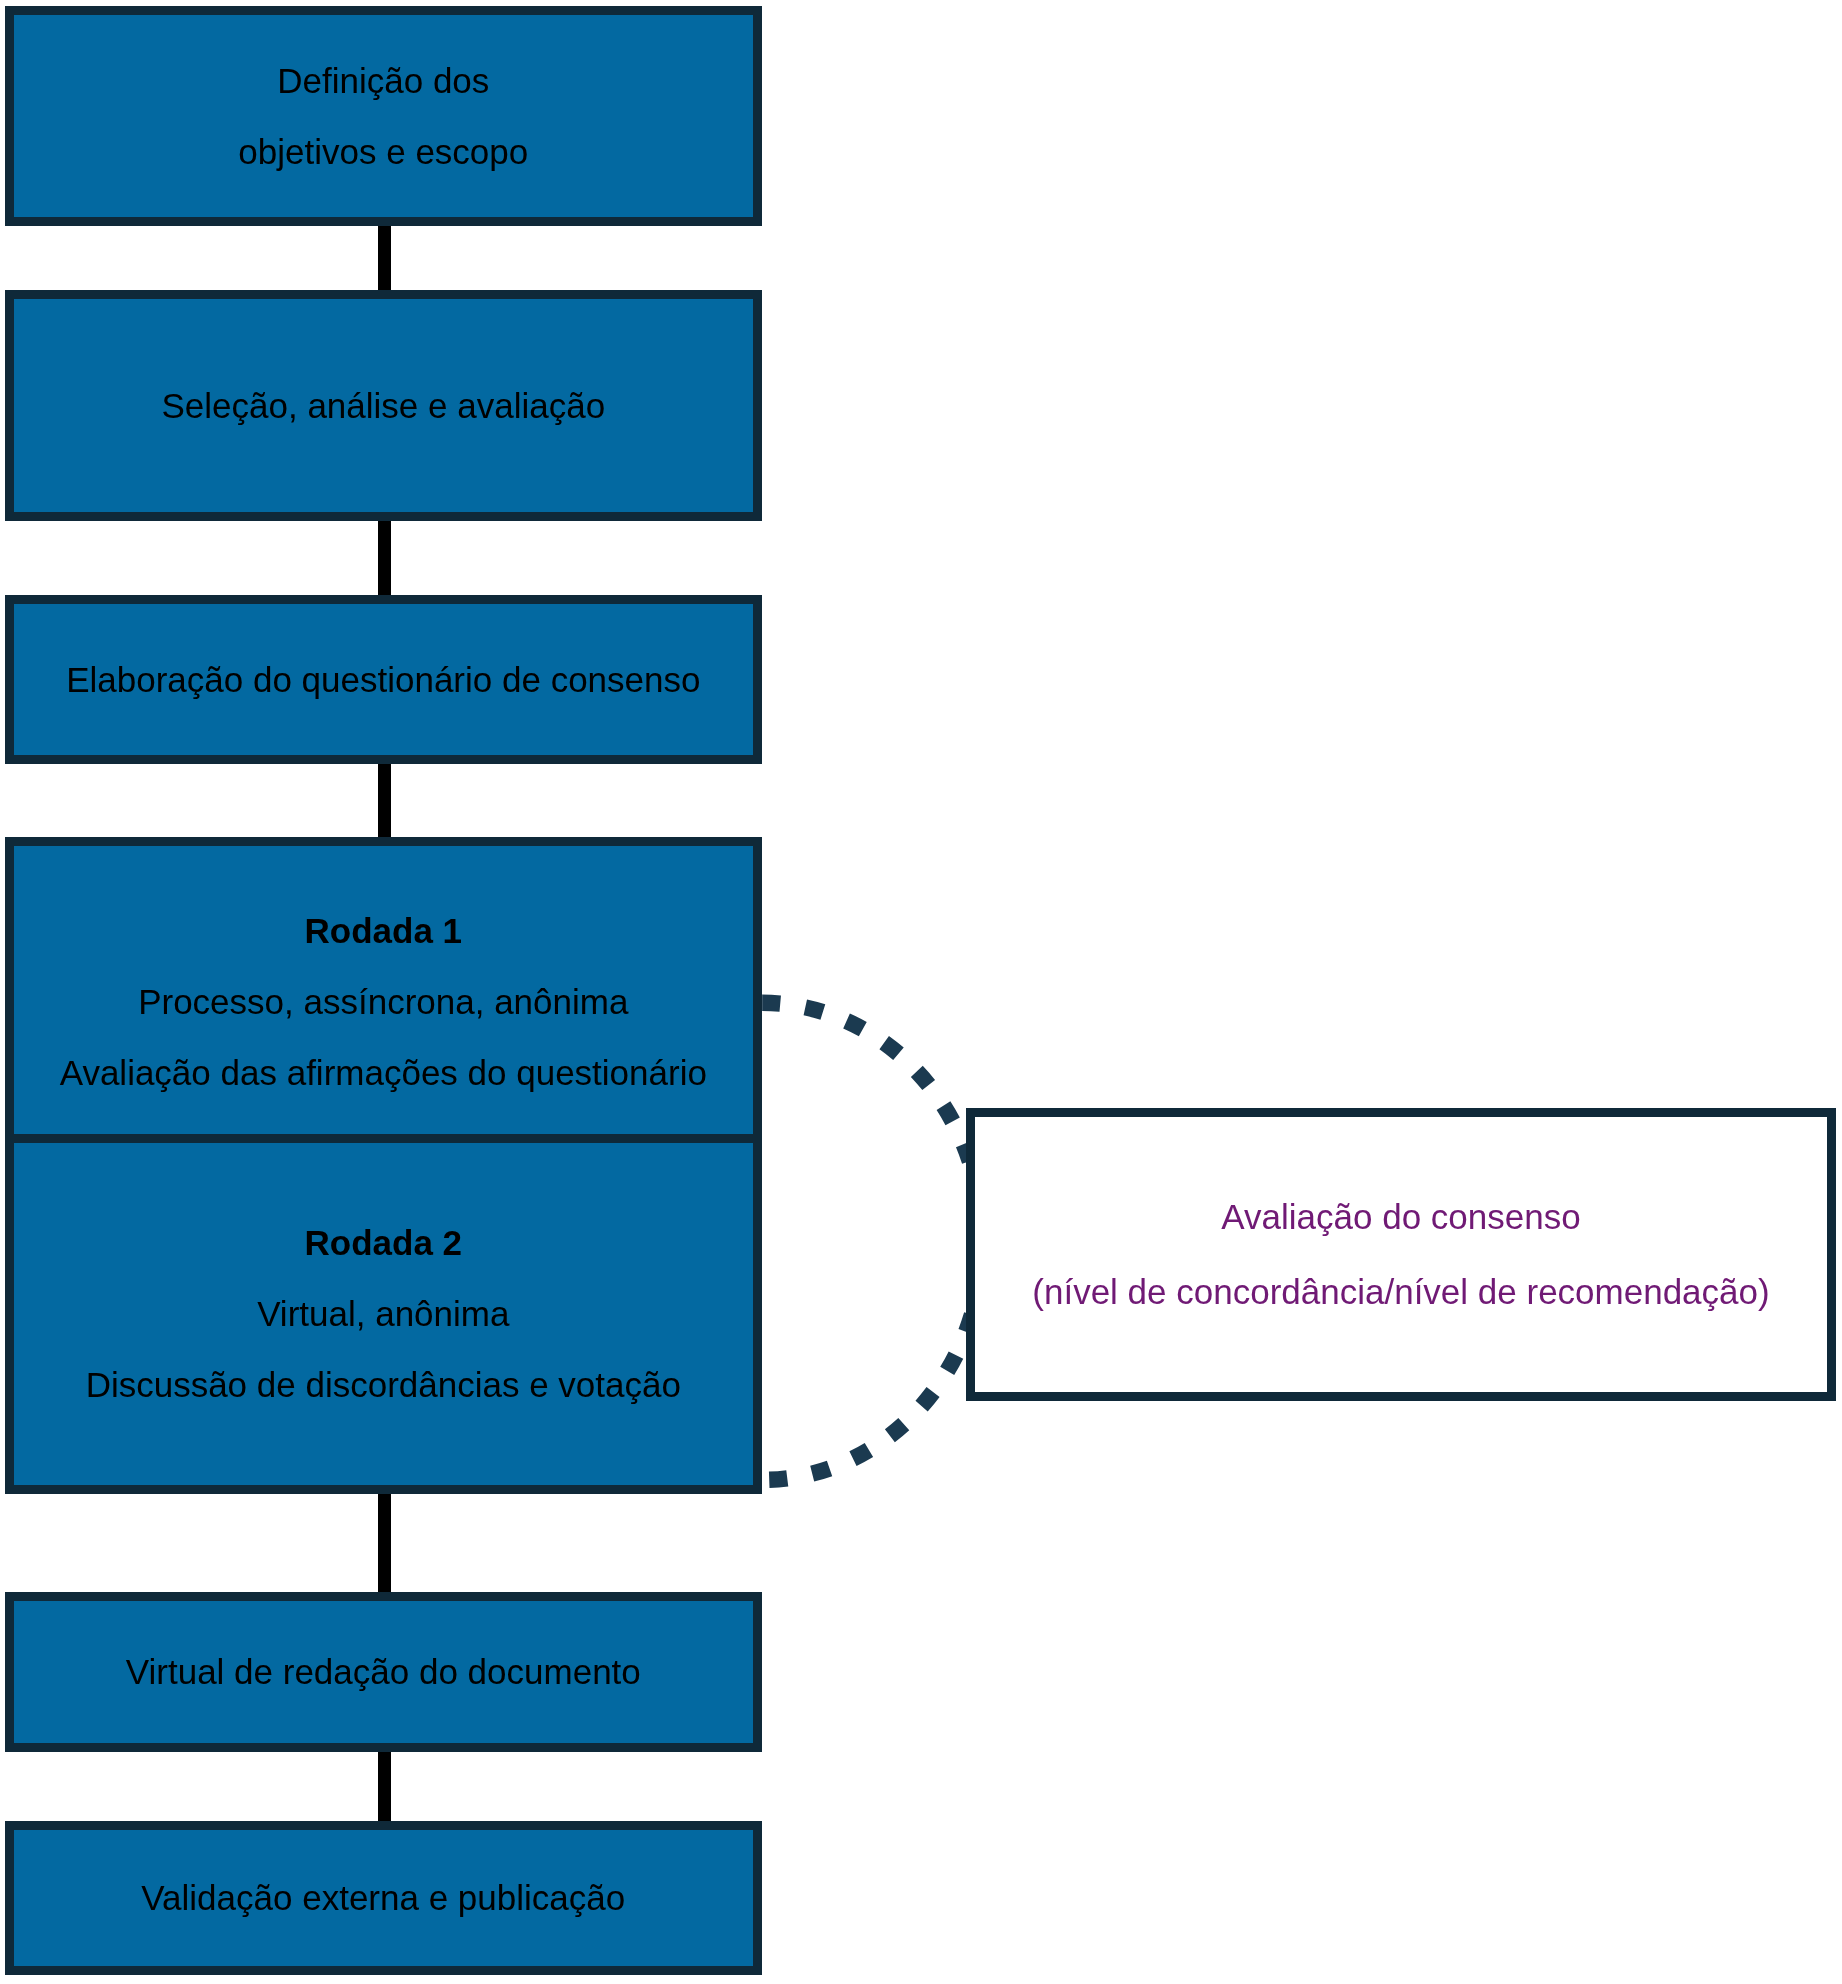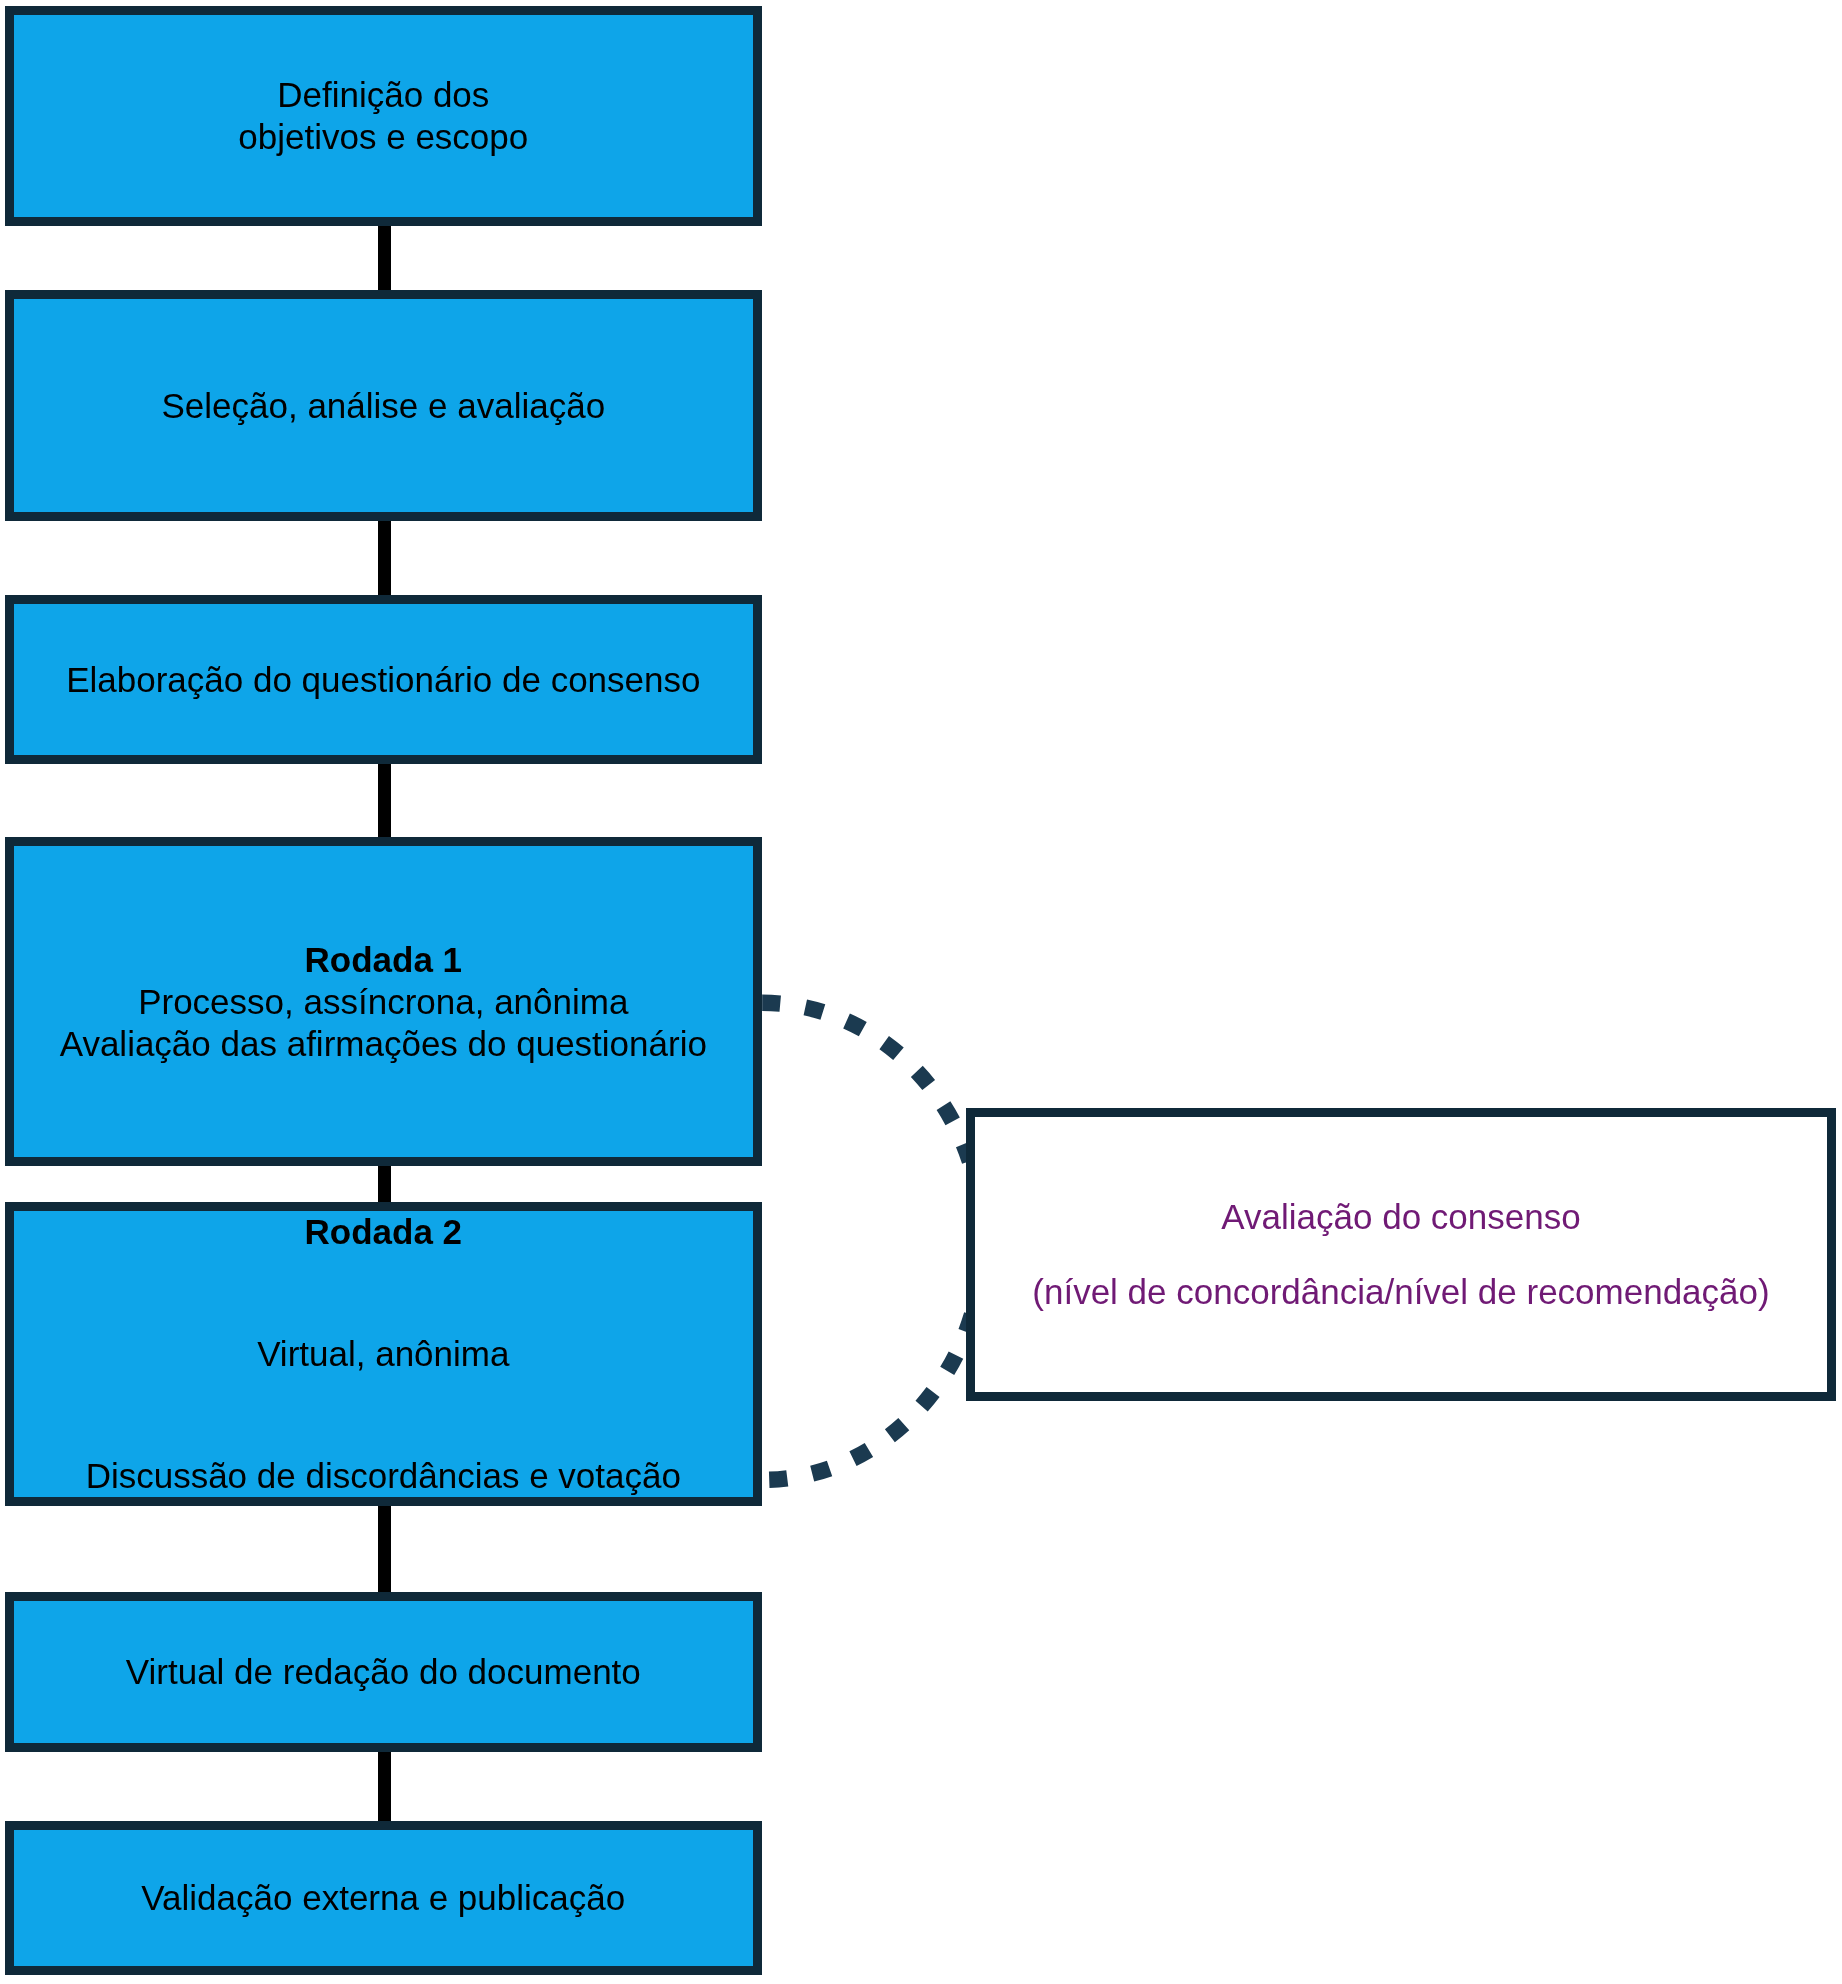--- a/index.html
+++ b/index.html
@@ -14,41 +14,42 @@
     height: 1985px;
     background: #ffffff;
     overflow: hidden;
   }
   .flow-box {
     position: absolute;
     left: 4.8px;
     width: 757px;
     box-sizing: border-box;
     border: 9.7px solid #0f2939;
-    background: #0ea5e9;
+    background: #0369a1;
     display: flex;
     flex-direction: column;
     justify-content: center;
     align-items: center;
+    row-gap: 29px;
     z-index: 2;
     text-align: center;
   }
   .flow-box .line {
     font-size: 35px;
     line-height: 42px;
     color: #000000;
     white-space: nowrap;
   }
   .flow-box .line.bold { font-weight: 700; }
 
   #box-definicao   { top: 6px;   height: 220px; }
   #box-revisoes    { top: 290px;  height: 231px; }
   #box-elaboracao  { top: 595px;  height: 169px; }
   #box-rodada1     { top: 837px; height: 329px; }
-  #box-rodada2     { top: 1202px; height: 304px; justify-content: space-between; }
+  #box-rodada2     { top: 1134px; height: 360px; }
   #box-processo    { top: 1592px; height: 160px; }
   #box-validacao   { top: 1821px; height: 154px; }
 
   #box-avaliacao-consenso {
     position: absolute;
     left: 966px;
     top: 1108px;
     width: 870px;
     height: 293px;
     box-sizing: border-box;

